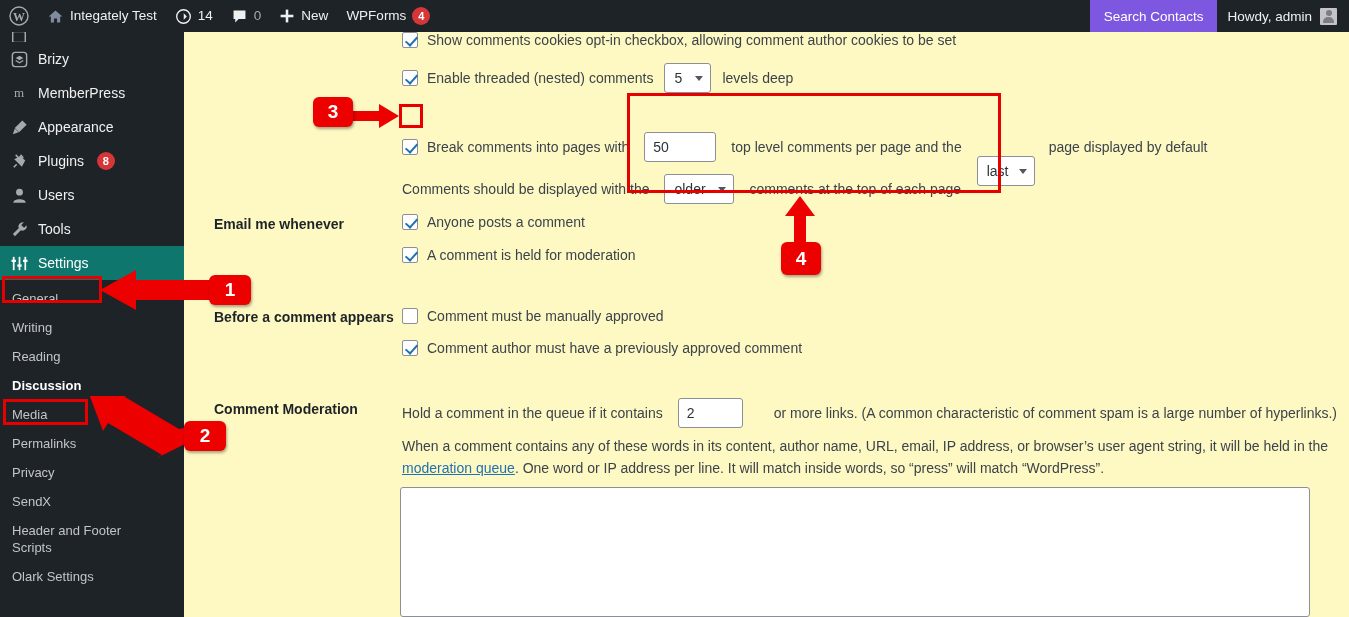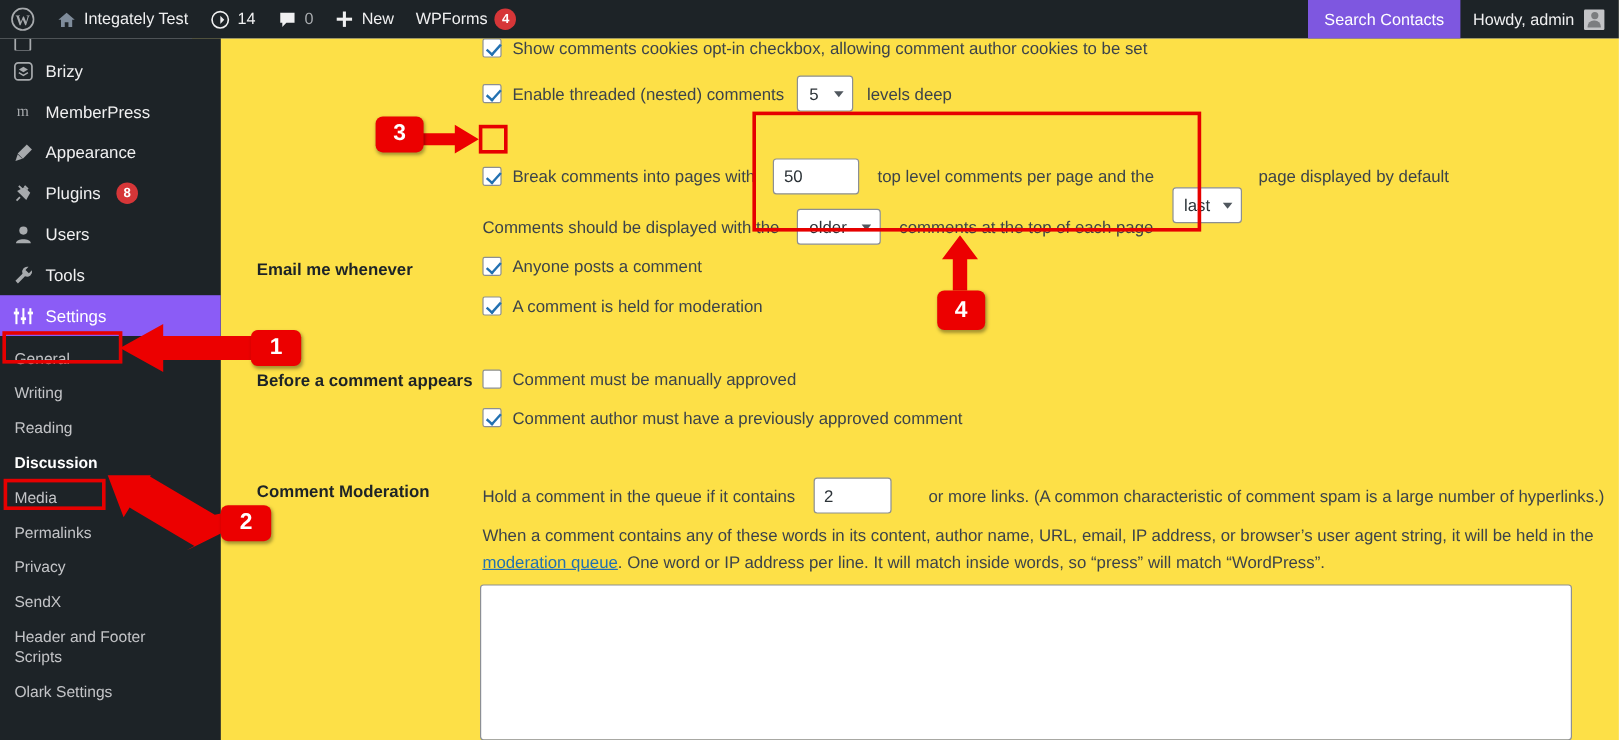--- a/index.html
+++ b/index.html
@@ -72,35 +72,35 @@
     display: flex; align-items: center; gap: 9px;
     height: 34px; padding-left: 9px;
     color: #f0f0f1; font-size: 14px; white-space: nowrap;
   }
   .menu-top.partial { height: 10px; overflow: hidden; }
   .menu-top .mt-icon {
     width: 20px; height: 20px; flex: 0 0 20px;
     display: flex; align-items: center; justify-content: center;
     color: #a7aaad;
   }
-  .menu-top.current { background: #8b5cf6; color:#fff; }
+  .menu-top.current { background: #0f766e; color:#fff; }
   .menu-top.current .mt-icon { color: #fff; }
   .submenu { padding: 4px 0 6px 0; }
   .submenu-item {
     color: #c3c4c7; font-size: 13px;
     padding: 6px 0 6px 12px; white-space: nowrap; line-height: 17px;
   }
   .submenu-item.current { color: #fff; font-weight: 600; }
   .submenu-item.wrap { white-space: normal; width: 140px; }
 
   
   #main {
     position: absolute; top: 32px; left: 160px;
     width: 1189px; height: 585px;
-    background: #fde047;
+    background: #fef9c3;
     overflow: hidden;
     color: #3c434a;
     font-size: 14px;
   }
   .frow { position: absolute; }
   .flabel {
     font-weight: 600; color: #1d2327; font-size: 14px; padding-left: 32px;
   }
   .opt {
     display: flex; align-items: center; gap: 9px;

